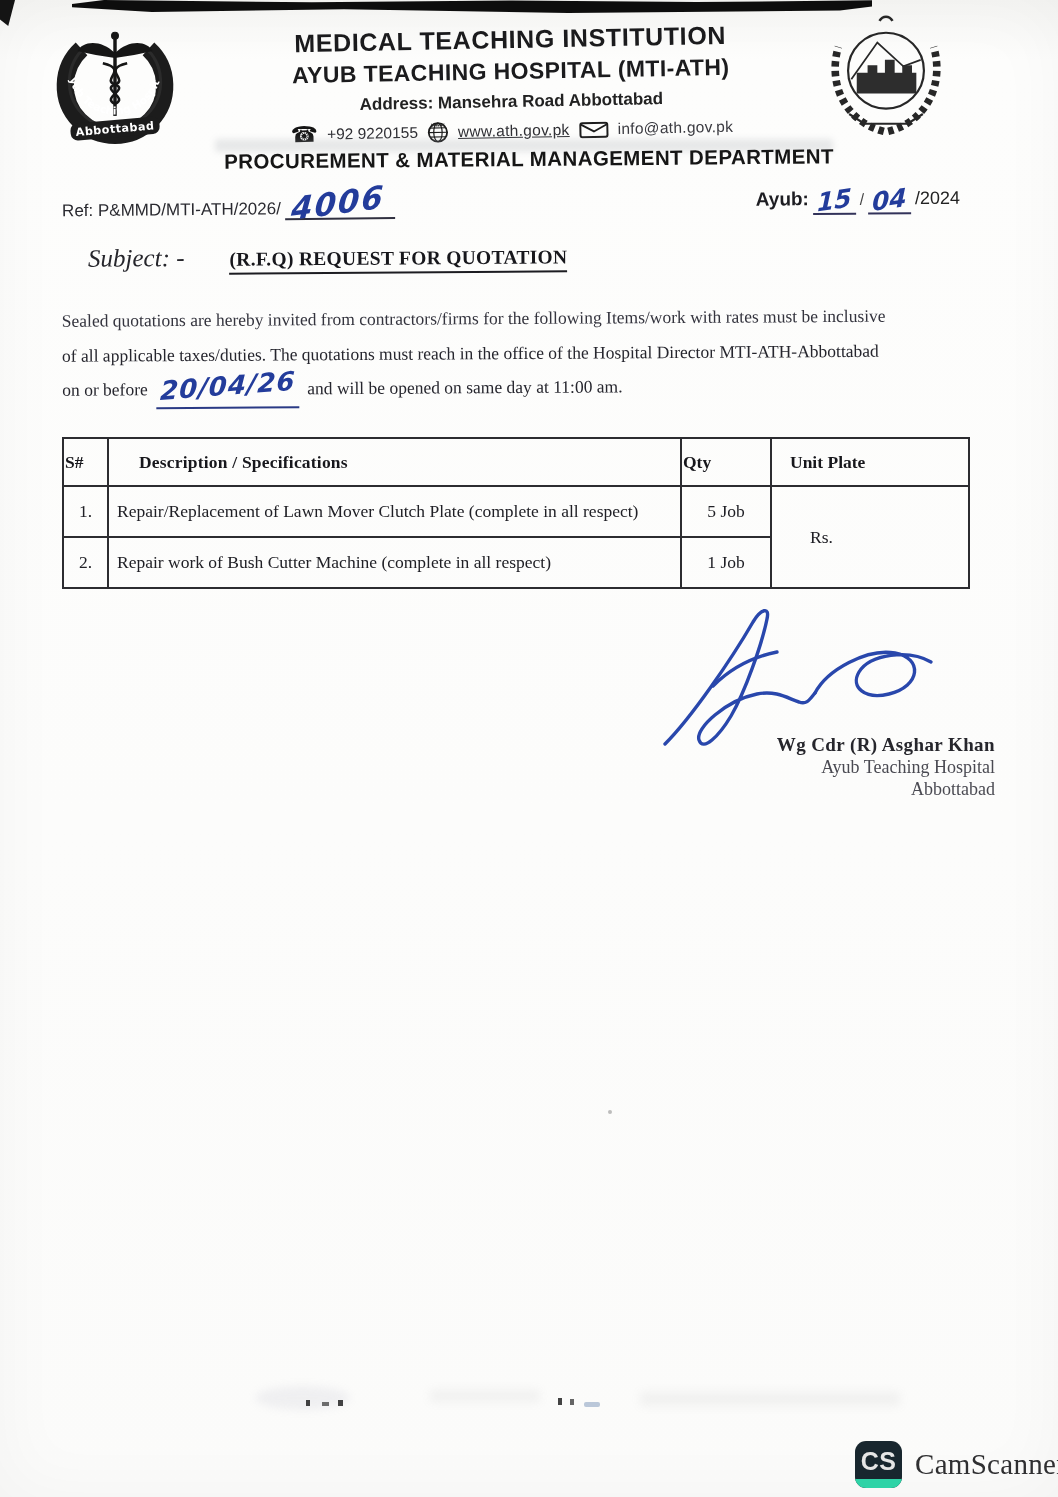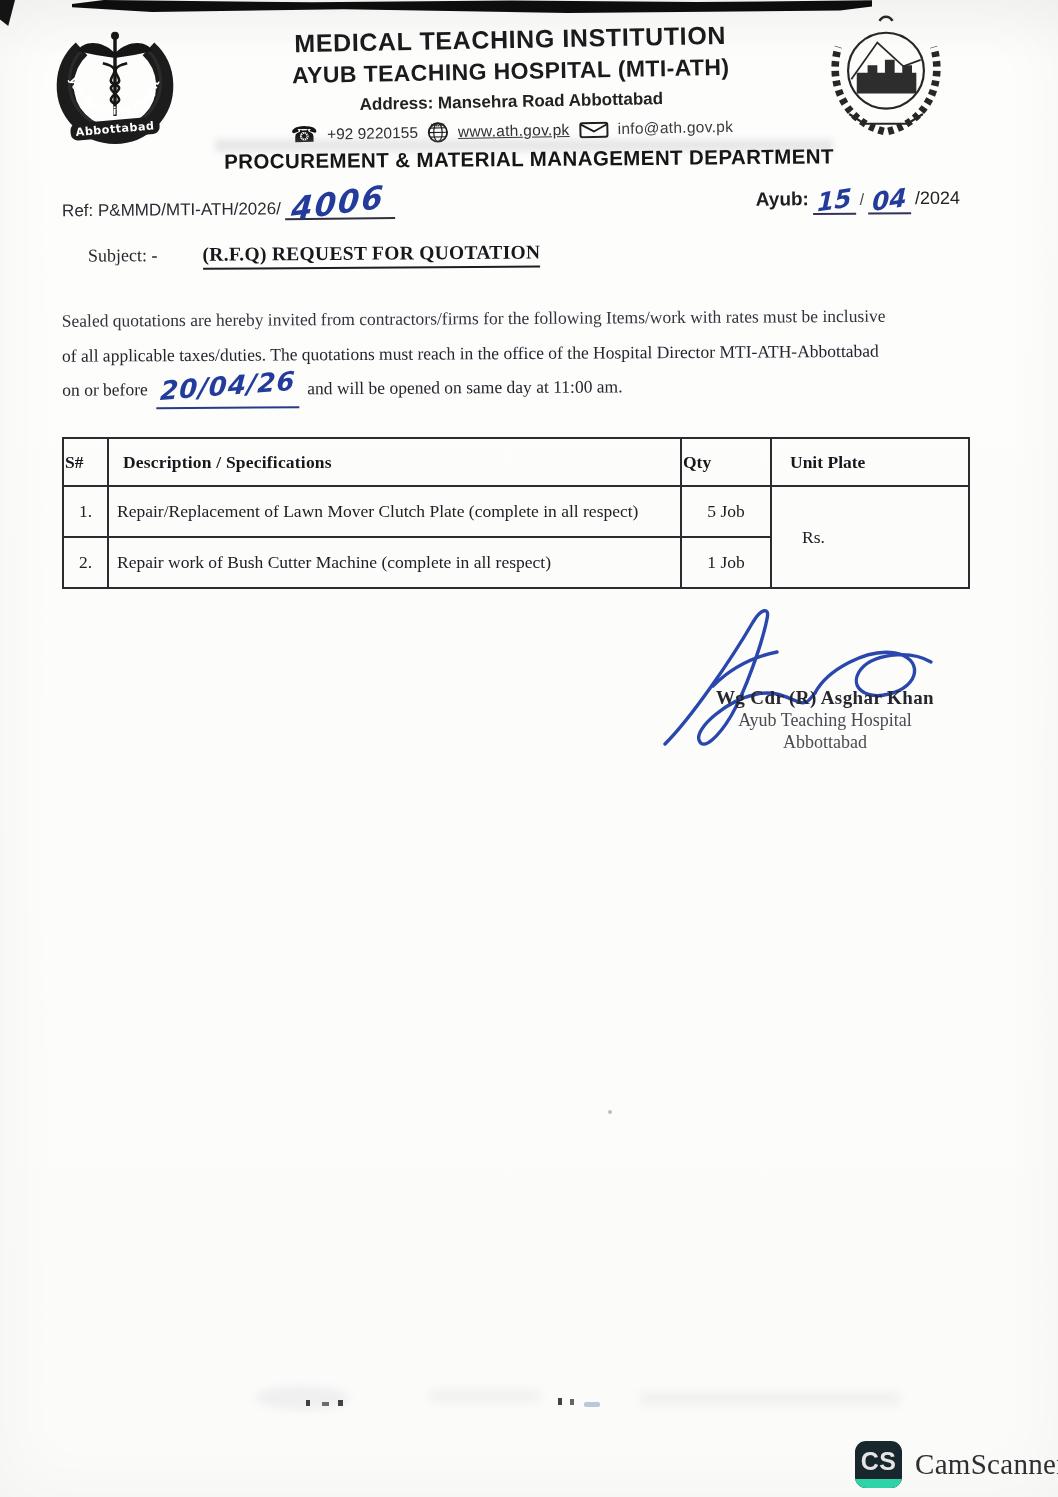--- a/index.html
+++ b/index.html
@@ -46,48 +46,48 @@
   .ref-number-wrap{display:inline-block;border-bottom:2.5px solid #303040;margin-left:4px;padding:0 10px 0 6px;}
   .ref-number{display:inline-block;font-size:31px;transform:rotate(-7deg) skewX(-12deg);letter-spacing:2px;line-height:30px;}
   .date-group{display:flex;align-items:flex-end;gap:2px;}
   .date-label{font-family:"Liberation Sans",sans-serif;font-weight:bold;font-size:19px;color:#1d1d22;padding-bottom:5px;}
   .date-part-wrap{display:inline-block;border-bottom:2px solid #33335a;margin:0 2px;padding:0 4px;}
   .date-part{display:inline-block;font-size:25px;transform:rotate(-8deg) skewX(-10deg);line-height:24px;}
   .date-year{font-family:"Liberation Sans",sans-serif;font-size:18px;color:#222;padding-bottom:5px;}
   .date-sep{font-family:"Liberation Sans",sans-serif;font-size:16px;color:#444;padding-bottom:6px;}
   
   .subject-row{position:absolute;left:88px;top:243px;display:flex;align-items:baseline;gap:45px;transform:rotate(-.4deg);}
-  .subject-label{font-size:18px;color:#26262c;}
+  .subject-label{font-size:25px;color:#26262c;font-style:italic;}
   .subject-text{font-size:19.5px;font-weight:bold;color:#17171c;letter-spacing:.3px;
     border-bottom:2.5px solid #1d1d22;padding-bottom:2px;}
   
   .body-para{position:absolute;left:62px;top:301px;width:904px;font-size:17.5px;color:#26262e;
     transform:rotate(-.35deg);}
   .para-line{height:34.5px;line-height:34.5px;white-space:nowrap;}
   .para-line.l1{color:#34343e;}
   .deadline-wrap{display:inline-block;border-bottom:2px solid #2a3a85;margin:0 8px;padding:0 4px;vertical-align:baseline;}
   .deadline{display:inline-block;font-size:26px;transform:rotate(-4deg) skewX(-8deg);line-height:24px;letter-spacing:1px;}
   
   .rfq-table-wrap{position:absolute;left:62px;top:437px;width:906px;}
   table.rfq{border-collapse:collapse;width:100%;table-layout:fixed;}
   table.rfq th,table.rfq td{border:2.5px solid #2c2c30;font-size:17.5px;color:#202026;
     box-shadow:0 0 0 1px rgba(120,120,120,.25);}
   table.rfq th{font-weight:bold;text-align:left;height:44px;color:#17171c;}
   .col-sno{width:45px;} .col-desc{width:573px;} .col-qty{width:90px;} .col-rate{width:198px;}
   th.h-sno{text-align:center;}
-  th.h-desc{padding-left:14px;letter-spacing:.2px;}
+  th.h-desc{padding-left:30px;letter-spacing:.2px;}
   th.h-qty{text-align:center;}
   th.h-rate{padding-left:18px;}
   td.c-sno{text-align:center;height:47px;}
   td.c-desc{padding-left:8px;}
   td.c-qty{text-align:center;}
-  td.c-rate{vertical-align:middle;padding-left:30px;font-size:18px;}
+  td.c-rate{vertical-align:middle;padding-left:38px;font-size:18px;}
   
   .sig-svg{position:absolute;left:652px;top:602px;width:296px;height:150px;}
-  .sig-block{position:absolute;left:655px;top:687px;width:340px;text-align:center;}
+  .sig-block{position:absolute;left:655px;top:734px;width:340px;text-align:right;}
   .sig-name{font-size:19px;font-weight:bold;color:#26262c;letter-spacing:.4px;line-height:22px;}
   .sig-title{font-size:19px;font-weight:bold;color:#2b2b33;letter-spacing:.3px;line-height:22px;}
   .sig-org{font-size:18px;color:#4a4a52;line-height:22px;}
   .sig-city{font-size:18px;color:#4a4a52;line-height:22px;}
   
   .cs-badge{position:absolute;left:855px;top:1441px;display:flex;align-items:center;gap:13px;}
   .cs-icon{position:relative;width:47px;height:47px;border-radius:11px;background:#18262e;overflow:hidden;
     display:flex;align-items:center;justify-content:center;}
   .cs-strip{position:absolute;left:0;bottom:0;width:100%;height:9px;background:#2ed3a6;}
   .cs-initials{font-family:"Liberation Sans",sans-serif;font-weight:bold;font-size:25px;color:#e5e5e5;margin-top:-6px;letter-spacing:.5px;}

